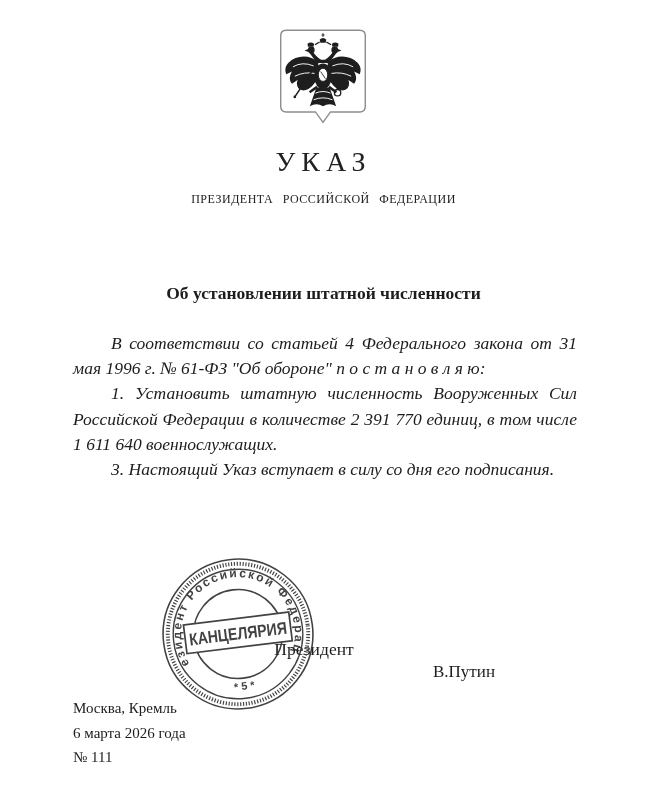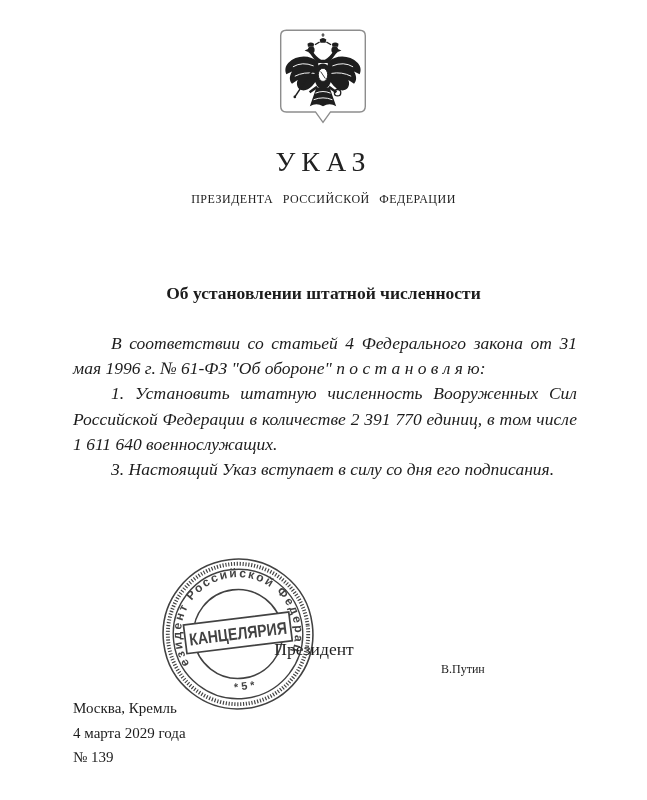--- a/index.html
+++ b/index.html
@@ -30,21 +30,21 @@
     position:absolute;top:331px;left:73px;width:504px;
     font-size:17.5px;line-height:25.2px;text-align:justify;
   }
   .doc-body p{margin:0;text-indent:38px;font-style:italic;}
 
   .sig-line1{
     position:absolute;left:233px;top:639px;width:162px;
     text-align:center;font-size:17.5px;
   }
   .sig-line2{position:absolute;left:235px;top:662px;font-size:17.5px;}
-  .sig-name{position:absolute;left:433px;top:662px;font-size:12px;margin-left:8px;}
+  .sig-name{position:absolute;left:433px;top:662px;font-size:17px;}
 
   .stamp{
     position:absolute;left:160px;top:556px;width:156px;height:156px;
     transform:rotate(-7deg);opacity:0.9;pointer-events:none;z-index:2;
   }
 
   .footer{
     position:absolute;left:73px;top:696px;
     font-size:15px;line-height:24.5px;
   }
@@ -129,17 +129,17 @@
     <text fill="#2e2e2e" font-family="Liberation Sans, sans-serif" font-weight="bold" font-size="15.5" letter-spacing="2.5">
       <textPath href="#ringArc" startOffset="50%" text-anchor="middle">Президент Российской Федерации</textPath>
     </text>
     <text x="100" y="172" text-anchor="middle" fill="#2e2e2e" font-family="Liberation Sans, sans-serif" font-weight="bold" font-size="14">* 5 *</text>
     <rect x="32" y="80" width="136" height="37" fill="#ffffff" stroke="#2e2e2e" stroke-width="2.2"></rect>
     <text x="100" y="107" text-anchor="middle" fill="#2e2e2e" font-family="Liberation Sans, sans-serif" font-weight="bold" font-size="22" textLength="126" lengthAdjust="spacingAndGlyphs">КАНЦЕЛЯРИЯ</text>
   </svg>
 
   <div class="footer">
     <div>Москва, Кремль</div>
-    <div>4 марта 2029 года</div>
-    <div>№ 139</div>
+    <div>6 марта 2026 года</div>
+    <div>№ 111</div>
   </div>
 
 </div>
 
 </body></html>

